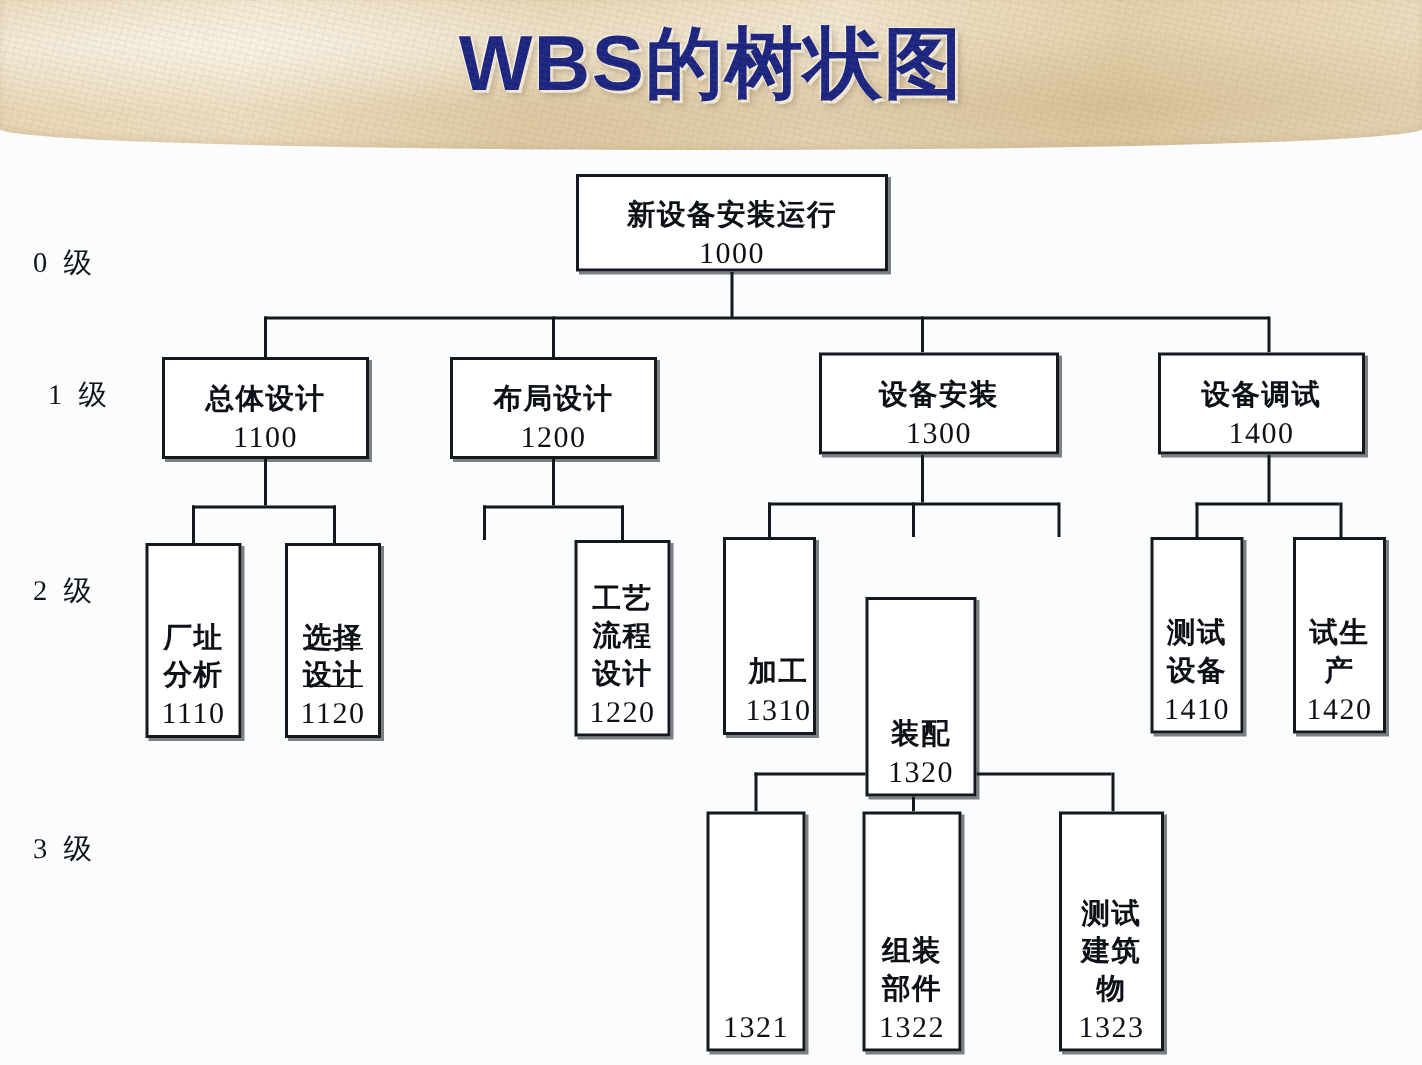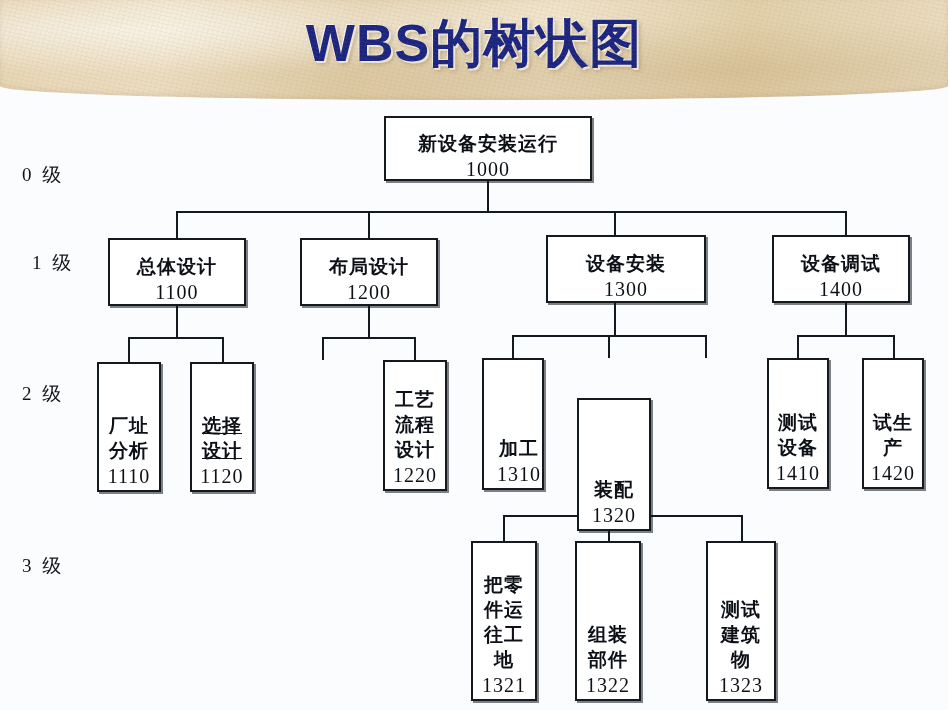--- a/index.html
+++ b/index.html
@@ -209,21 +209,20 @@
   <div class="node" style="left: 767px; top: 358px; width: 62px; height: 131px;">
     <div class="zh wrap" style="max-width: 50px;">测试设备</div>
     <div class="code">1410</div>
   </div>
   <div class="node" style="left: 862px; top: 358px; width: 62px; height: 131px;">
     <div class="zh wrap" style="max-width: 50px;">试生产</div>
     <div class="code">1420</div>
   </div>
 
   <div class="node" style="left: 471px; top: 541px; width: 66px; height: 160px;">
-    <div class="zh wrap" style="max-width: 54px;">把零件运往工地</div>
     <div class="code">1321</div>
   </div>
   <div class="node" style="left: 575px; top: 541px; width: 66px; height: 160px;">
     <div class="zh wrap" style="max-width: 54px;">组装部件</div>
     <div class="code">1322</div>
   </div>
   <div class="node" style="left: 706px; top: 541px; width: 70px; height: 160px;">
     <div class="zh wrap" style="max-width: 58px;">测试建筑物</div>
     <div class="code">1323</div>
   </div>

